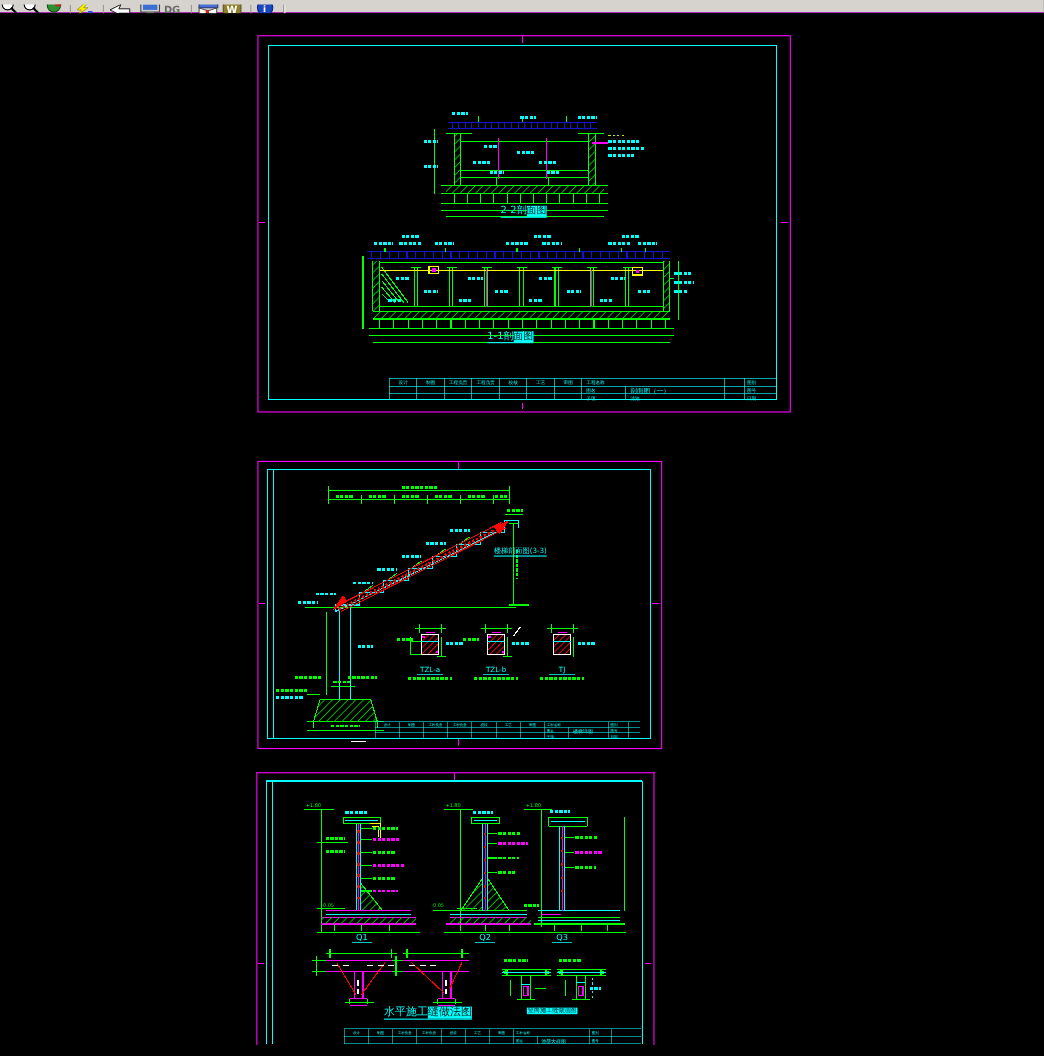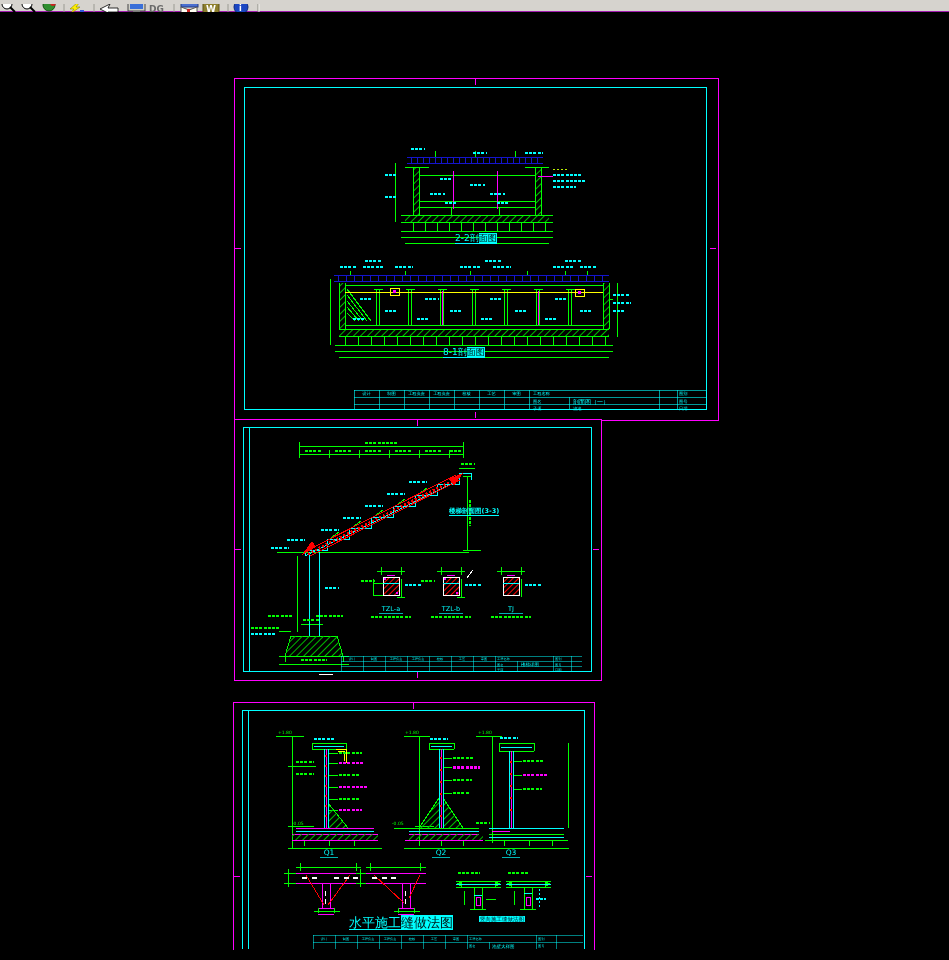--- a/index.html
+++ b/index.html
@@ -72,21 +72,21 @@
       <circle cx="241" cy="3" r="7" fill="#1b46c2" stroke="#0c2a7e"></circle>
       <text x="239" y="7" font-size="8" fill="#fff" font-weight="bold">i</text>
     </g>
     <line x1="258" y1="0" x2="258" y2="10" stroke="#8a8a82"></line>
     <line x1="259" y1="0" x2="259" y2="10" stroke="#f2f1ec"></line>
   </svg>
 </div>
 
 <div id="canvas">
 
-<div class="sheet" style="left:234px;top:20px;width:483px;height:341px;margin-top:46px;">
+<div class="sheet" style="left:234px;top:20px;width:483px;height:341px;">
   <svg width="481" height="339" viewBox="0 0 481 339">
     <defs>
       <pattern id="hg" width="5" height="5" patternTransform="rotate(45)" patternUnits="userSpaceOnUse">
         <line x1="0" y1="0" x2="0" y2="5" stroke="#00bb00" stroke-width="1"></line>
       </pattern>
       <pattern id="hr" width="4" height="4" patternTransform="rotate(45)" patternUnits="userSpaceOnUse">
         <line x1="0" y1="0" x2="0" y2="4" stroke="#ff0000" stroke-width="1"></line>
       </pattern>
     </defs>
     <rect x="9" y="8" width="462" height="322" fill="none" stroke="#00ffff"></rect>
@@ -156,21 +156,21 @@
         <text x="298" y="330.5">子项</text>
         <text x="338" y="324.5" font-size="6">剖面图（一）</text>
         <text x="338" y="330.5">滤池</text>
         <text x="444" y="316">图别</text>
         <text x="444" y="323.5">图号</text>
         <text x="444" y="330.5">日期</text>
       </g>
     </g>
   </svg>
   <div class="ttl" style="left:220px;top:155px;font-size:9px;"><span>2-2剖</span><span class="sel">面图</span></div>
-  <div class="ttl" style="left:208px;top:269px;font-size:9px;"><span>8-1剖</span><span class="sel">面图</span></div>
+  <div class="ttl" style="left:208px;top:269px;font-size:9px;"><span>1-1剖</span><span class="sel">面图</span></div>
 </div>
 
 <div class="sheet" style="left:234px;top:407px;width:366px;height:260px;">
   <svg width="364" height="258" viewBox="0 0 364 258">
     <rect x="8" y="7" width="348" height="244" fill="none" stroke="#00ffff"></rect>
     <path d="M14 7V251" stroke="#00ffff" fill="none"></path>
     <path d="M182 0V6 M182 252V258 M0 129H6 M358 129H364" stroke="#ff00ff" fill="none"></path>
 
     <g fill="none">
       <g stroke="#00ff00">
@@ -244,21 +244,21 @@
         <text x="262" y="245.5">图名</text>
         <text x="262" y="250.5">子项</text>
         <text x="286" y="246" font-size="4.5">楼梯详图</text>
         <text x="320" y="240">图别</text>
         <text x="320" y="245.5">图号</text>
         <text x="320" y="250.5">日期</text>
       </g>
       <path d="M84 254H98" stroke="#ffffff"></path>
     </g>
   </svg>
-  <div class="ttl" style="left:214px;top:88px;font-size:6.5px;font-weight:bold;"><span>楼梯剖面图(3-3)</span></div>
+  <div class="ttl" style="left:214px;top:78px;font-size:6.5px;"><span>楼梯剖面图(3-3)</span></div>
 </div>
 
 <div class="sheet" style="left:233px;top:690px;width:360px;height:247px;border-bottom:none;">
   <svg width="358" height="246" viewBox="0 0 358 246">
     <path d="M8 7H350 M8 7V246 M350 7V246 M14 7V246" stroke="#00ffff" fill="none"></path>
     <path d="M179 0V6 M0 173H6 M352 173H358" stroke="#ff00ff" fill="none"></path>
 
     <g fill="none">
       <g stroke="#00ff00">
         <path d="M58 33V145 M42 33H70 M54 63H82 M54 123H80 M78 40H112 M78 46H112 M78 40V46 M112 40V46 M94 50H104 M94 60H104 M94 72H104 M94 84H104 M94 96H104 M94 107H104 M70 137V143 M95 137V143 M120 137V143 M54 145H148"></path>
@@ -407,17 +407,17 @@
       </g>
       <g fill="#00ffff" font-size="3.2">
         <text x="235" y="237">工程名称</text>
         <text x="235" y="244">图名</text>
         <text x="258" y="245" font-size="4.5">池壁大样图</text>
         <text x="304" y="237">图别</text>
         <text x="304" y="244">图号</text>
       </g>
     </g>
   </svg>
-  <div class="ttl" style="left:115px;top:213px;font-size:13px;"><span>水平施工</span><span class="sel">缝做法图</span></div>
+  <div class="ttl" style="left:115px;top:213px;font-size:10px;"><span>水平施工</span><span class="sel">缝做法图</span></div>
   <div class="cap-hl" style="left:245px;top:213px;font-size:5.5px;"><span>竖向施工缝做法图</span></div>
 </div>
 
 </div>
 
 </body></html>

